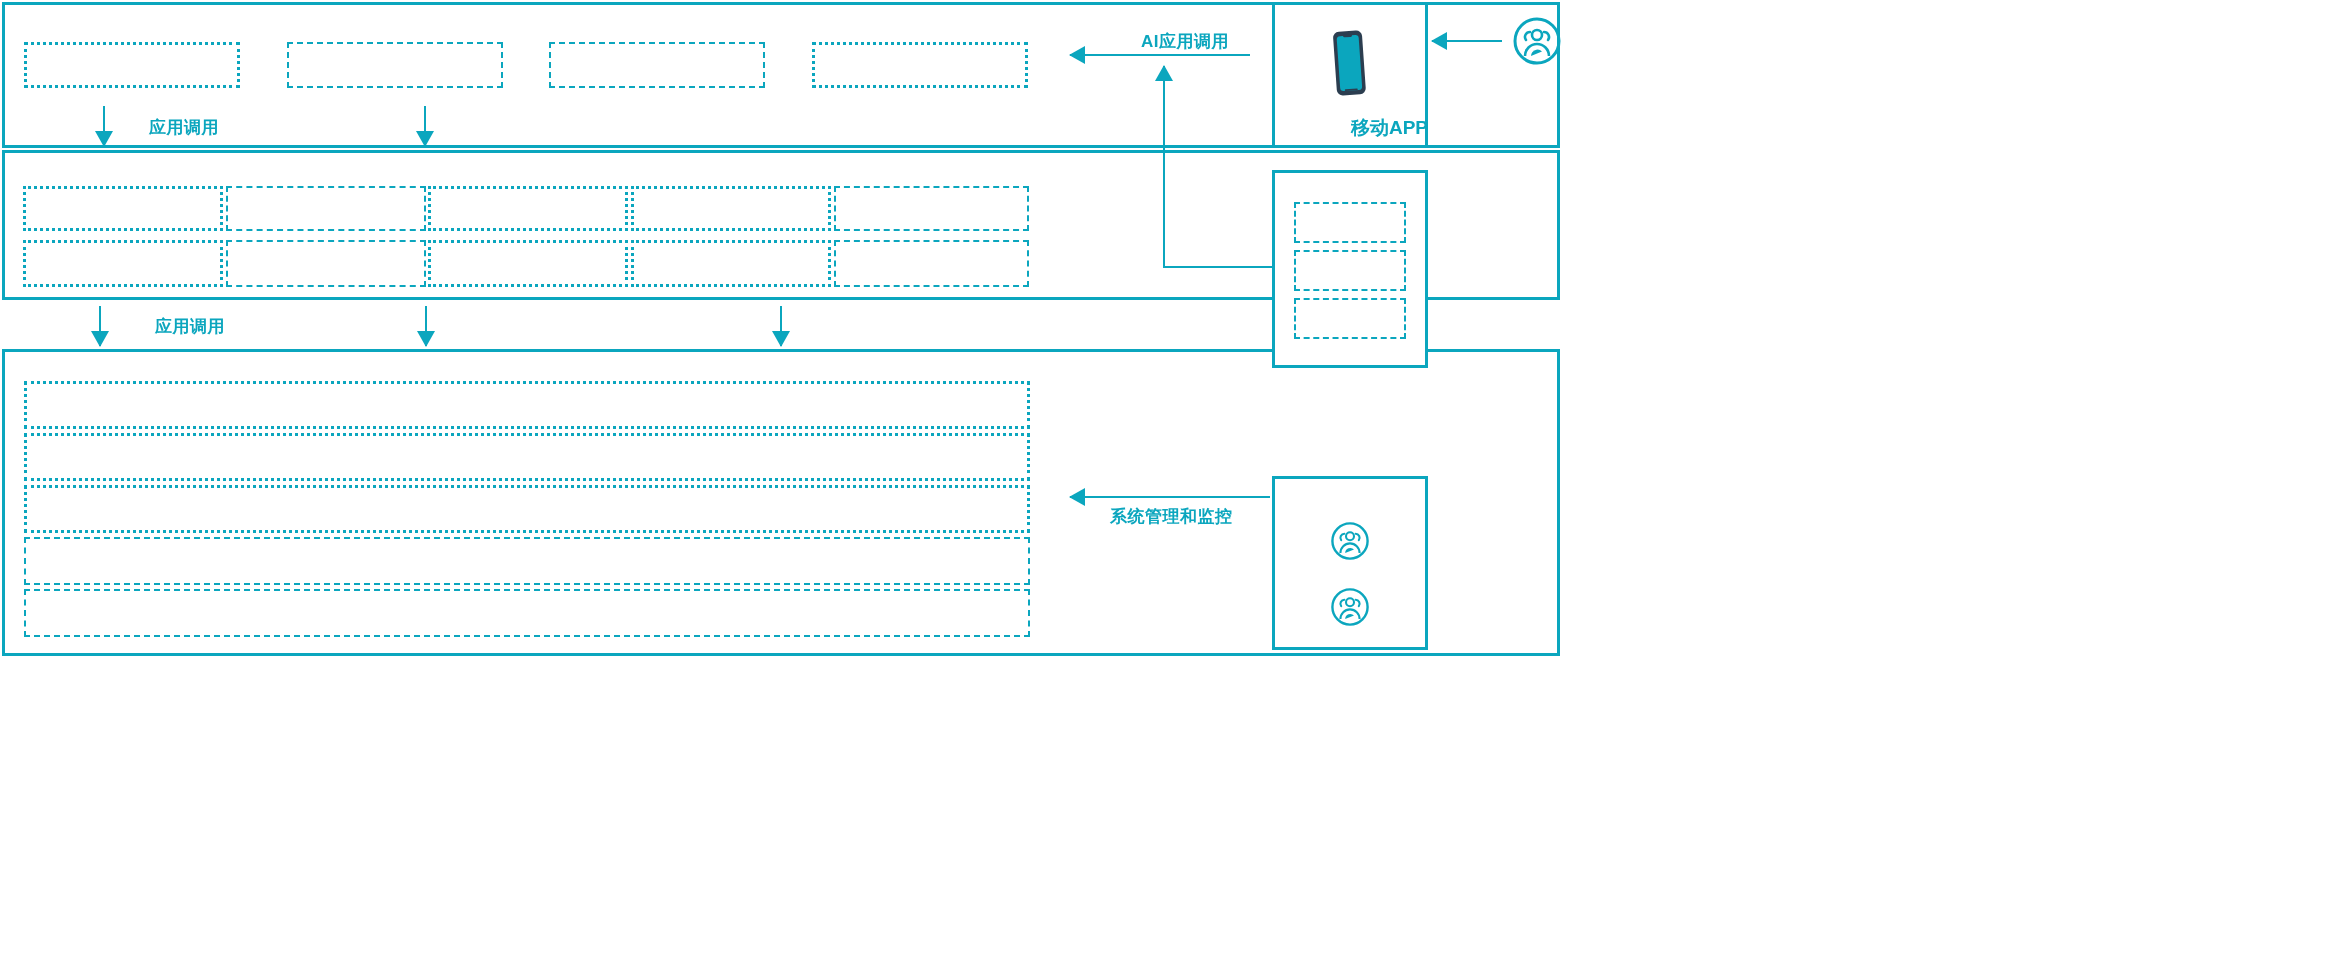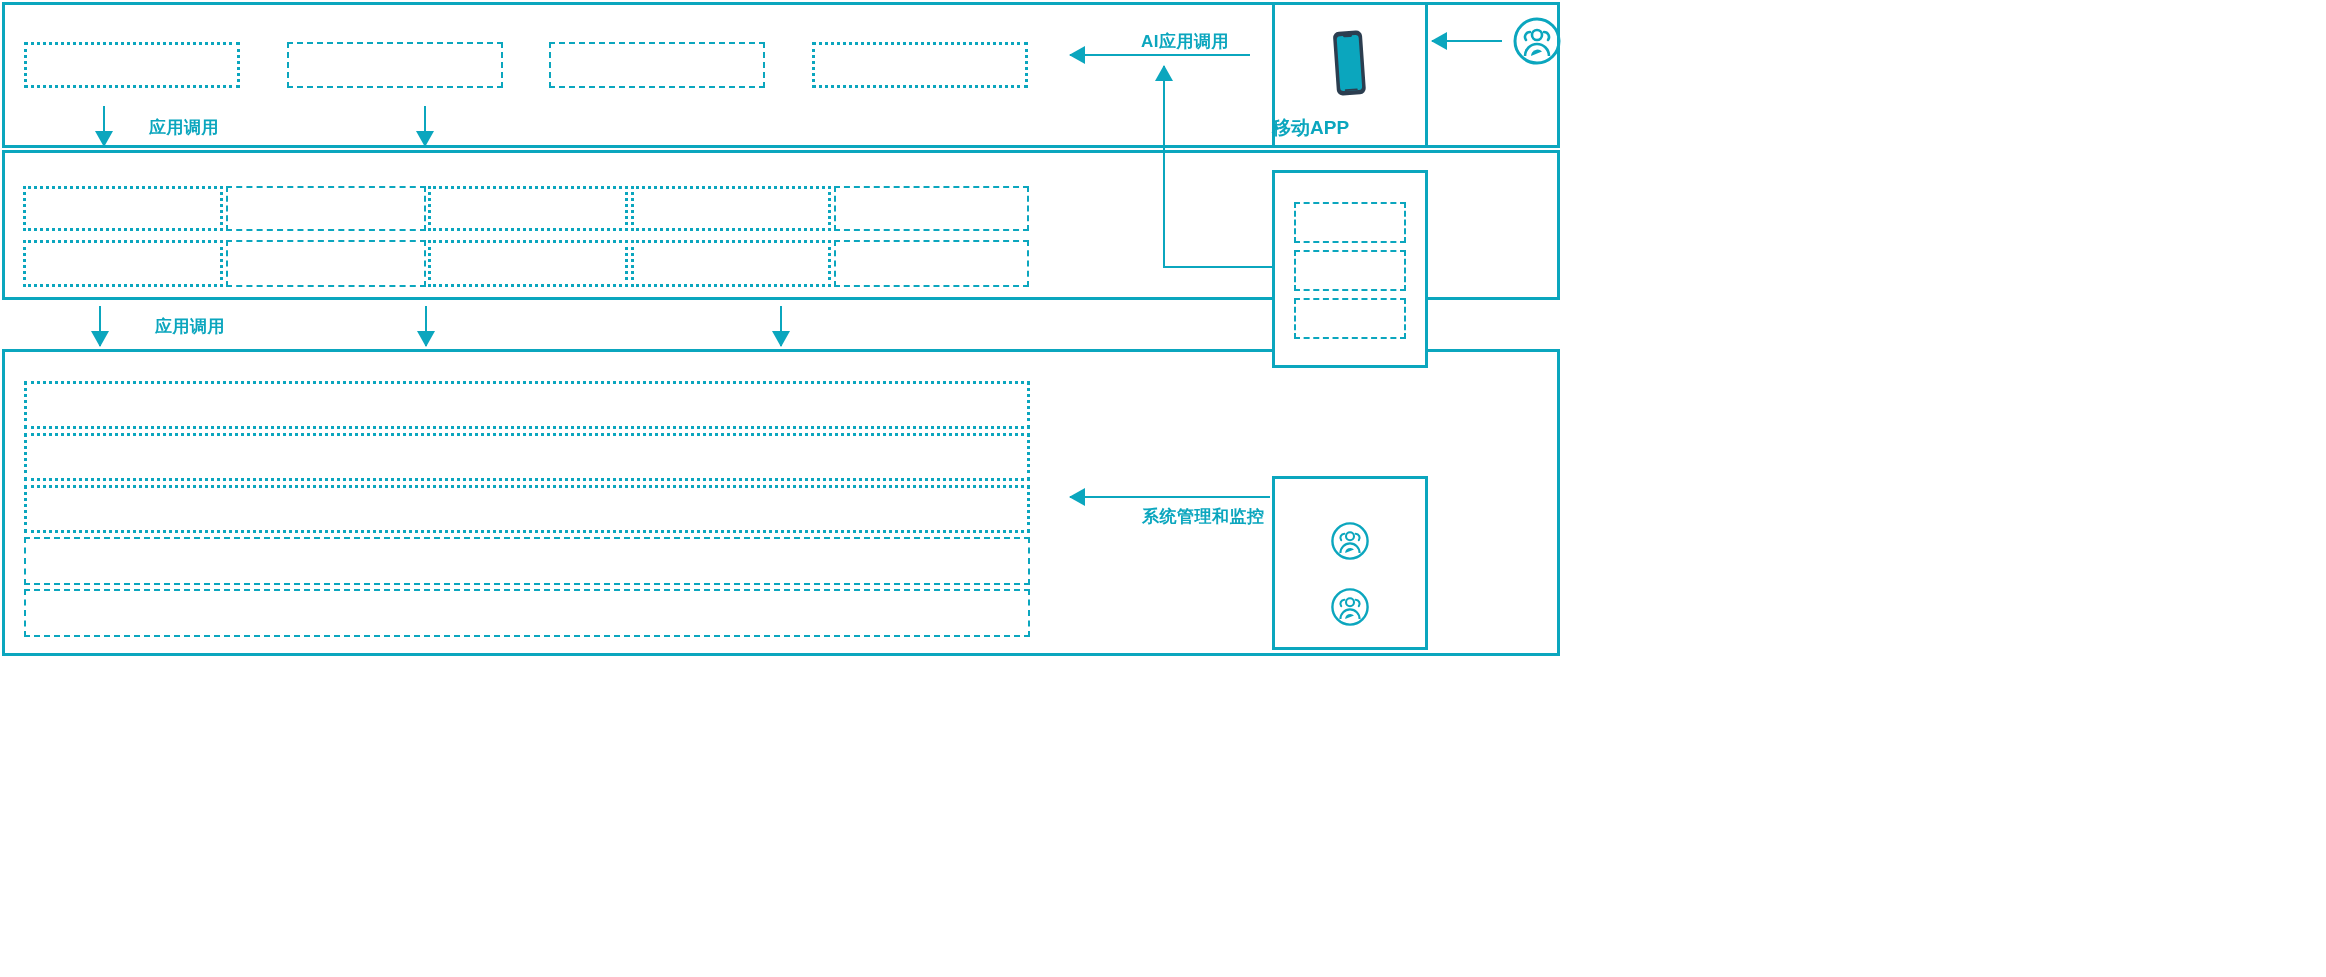--- a/index.html
+++ b/index.html
@@ -37,21 +37,21 @@
   .harrow-l::after{content:"";position:absolute;top:50%;left:-1px;
      transform:translateY(-50%);width:0;height:0;
      border-top:9px solid transparent;border-bottom:9px solid transparent;
      border-right:16px solid #0ba6be;}
   .line-h{position:absolute;height:2px;background:#0ba6be;}
 
   
   .users-icon{position:absolute;}
   .phone-icon{position:absolute;}
   .cap-label{position:absolute;color:#0ba6be;font-weight:bold;font-size:19px;
-             text-align:left;white-space:nowrap;}
+             text-align:right;white-space:nowrap;}
 </style>
 </head>
 <body>
 
 <div class="stage">
 
   <div class="panel" style="left:2px;top:2px;width:1558px;height:146px;">
   </div>
   <div class="dbox" style="left:24px;top:42px;width:216px;height:46px;border-style:dotted;border-width:3px;"></div>
   <div class="dbox" style="left:287px;top:42px;width:216px;height:46px;"></div>
@@ -122,21 +122,21 @@
     </svg>
   </div>
 
   <div class="panel" style="left:1272px;top:170px;width:156px;height:198px;">
   </div>
   <div class="dbox" style="left:1294px;top:202px;width:112px;height:41px;"></div>
   <div class="dbox" style="left:1294px;top:250px;width:112px;height:41px;"></div>
   <div class="dbox" style="left:1294px;top:298px;width:112px;height:41px;"></div>
 
   <div class="harrow-l" style="left:1070px;top:496px;width:200px;"></div>
-  <div class="lbl" style="left:1110px;top:508px;margin-left:32px;">系统管理和监控</div>
+  <div class="lbl" style="left:1110px;top:508px;">系统管理和监控</div>
 
   <div class="panel" style="left:1272px;top:476px;width:156px;height:174px;">
   </div>
   <div class="users-icon" style="left:1330px;top:521px;width:40px;height:40px;">
     <svg width="40" height="40" viewBox="0 0 50 50">
       <circle cx="25" cy="25" r="22" fill="none" stroke="#0ba6be" stroke-width="3"></circle>
       <circle cx="25" cy="19" r="5" fill="none" stroke="#0ba6be" stroke-width="2.6"></circle>
       <path d="M14 24a5 5 0 0 1 4-8" fill="none" stroke="#0ba6be" stroke-width="2.6" stroke-linecap="round"></path>
       <path d="M36 24a5 5 0 0 0-4-8" fill="none" stroke="#0ba6be" stroke-width="2.6" stroke-linecap="round"></path>
       <path d="M13 40a12 12 0 0 1 24 0" fill="none" stroke="#0ba6be" stroke-width="2.6"></path>

